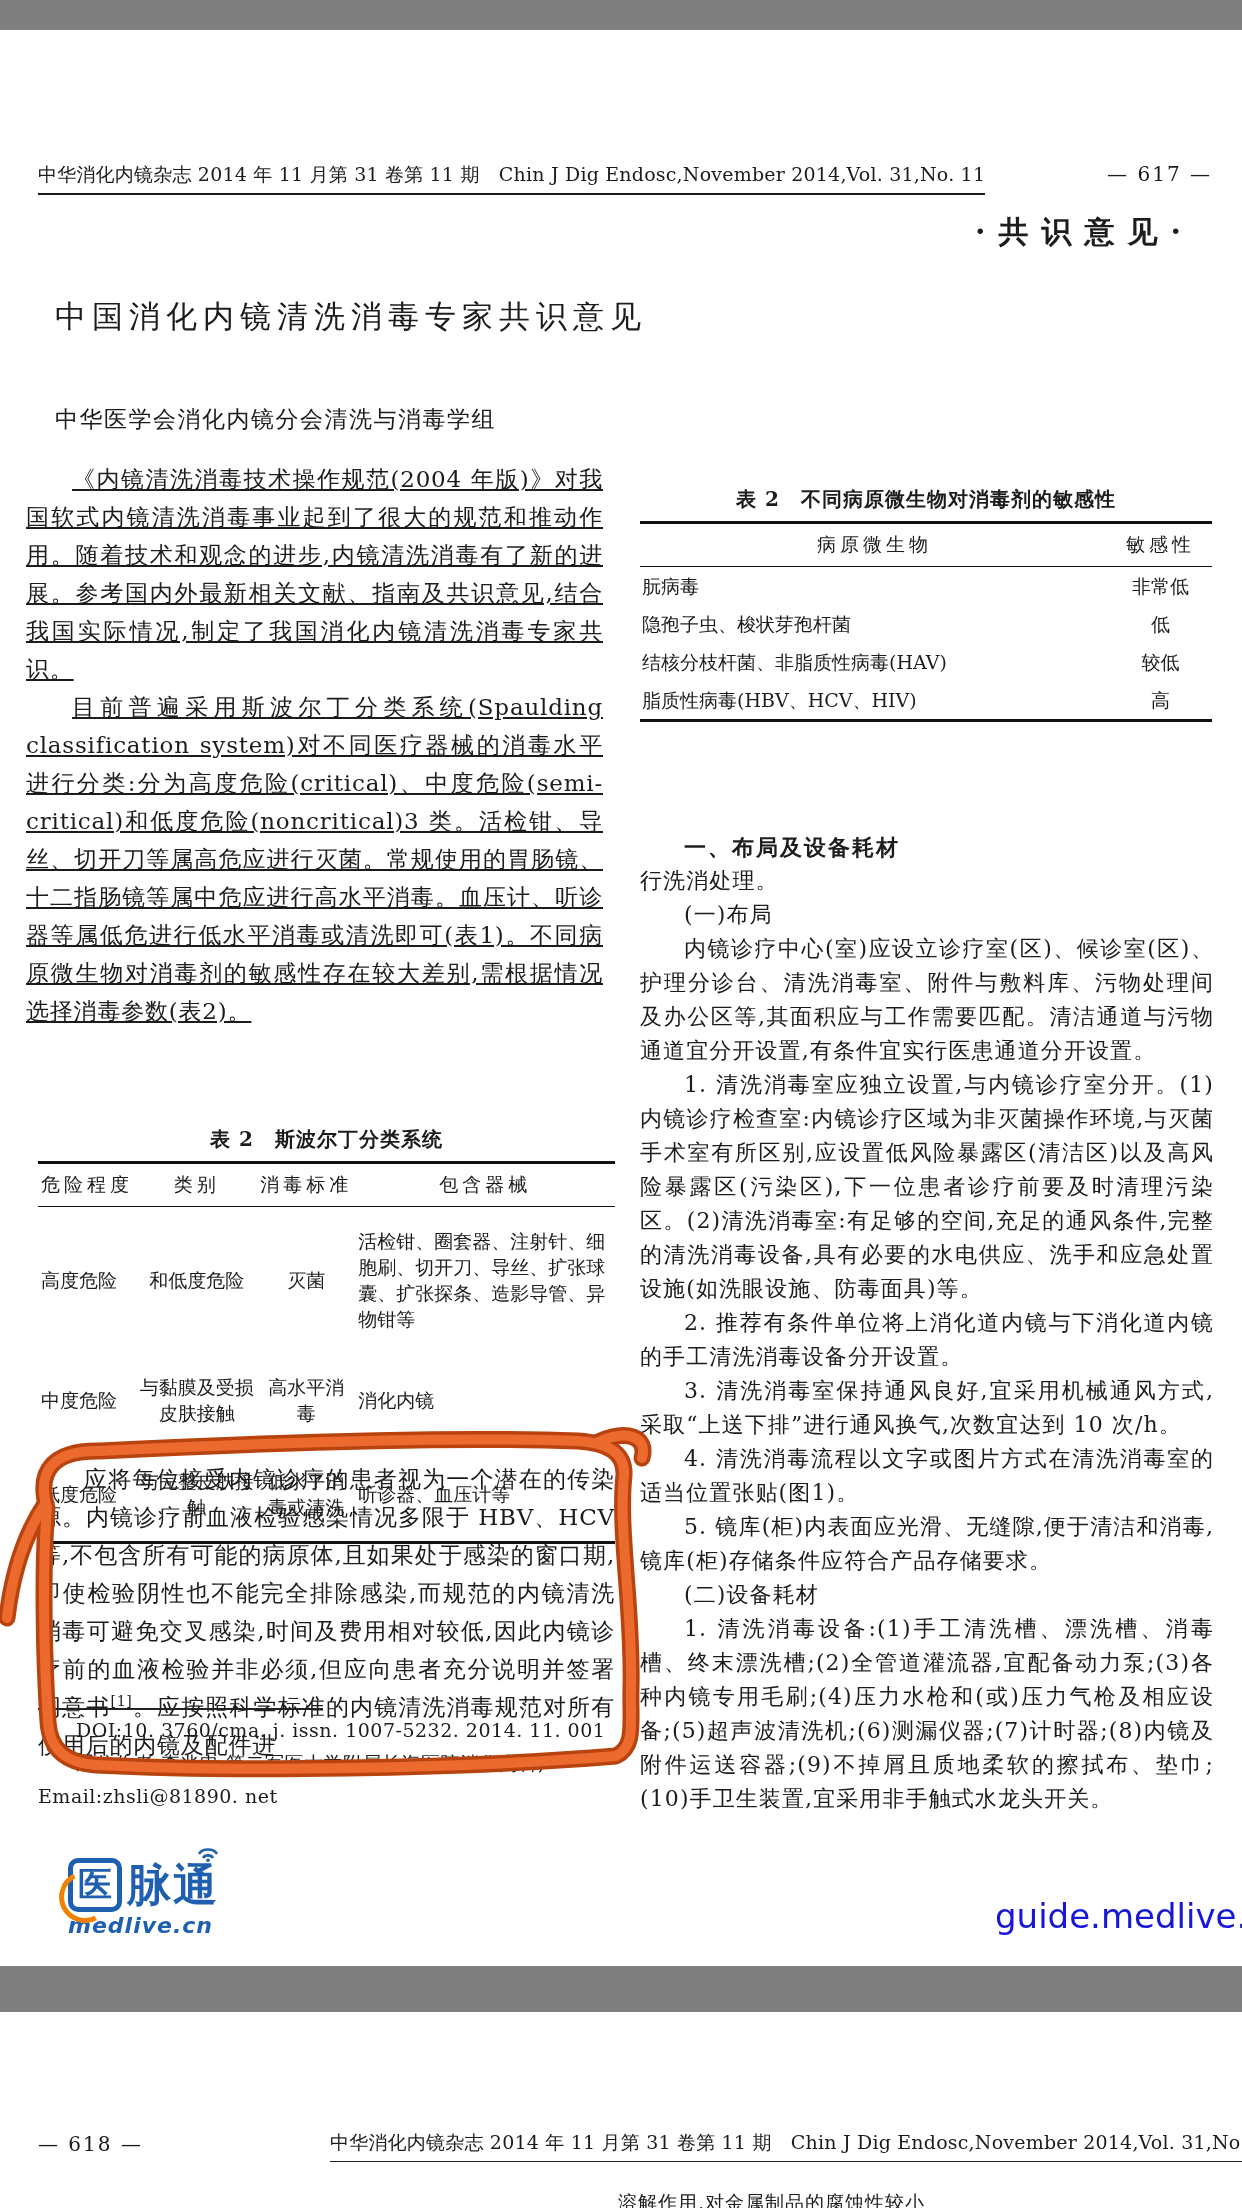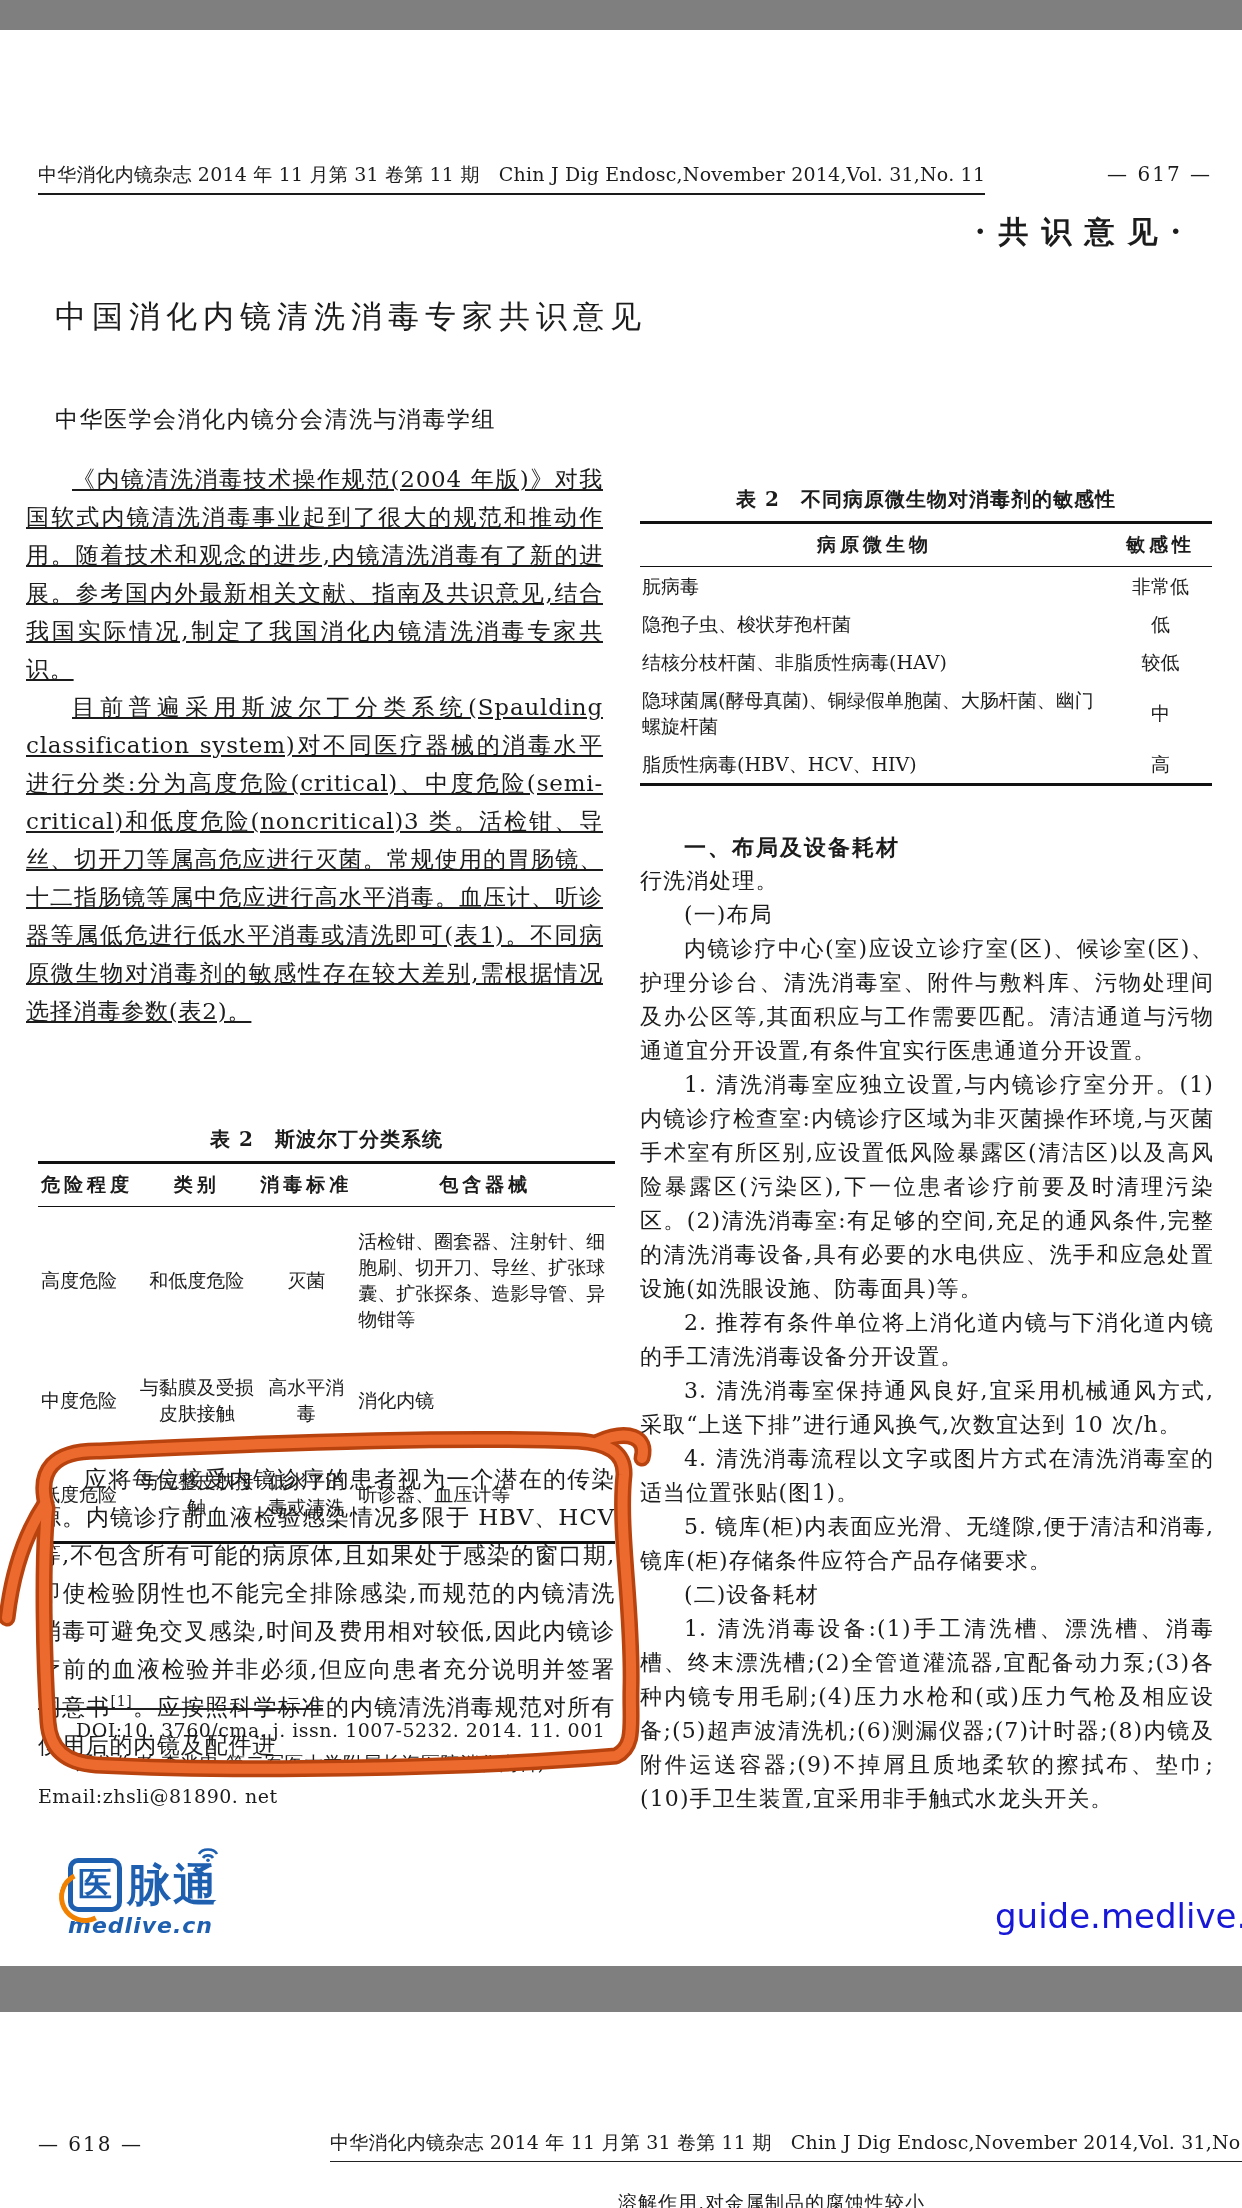--- a/index.html
+++ b/index.html
@@ -26,21 +26,21 @@
   .indent{text-indent:2em;}
   .rp{font-size:22px;line-height:34px;letter-spacing:1.1px;}
   .heading-bold{font-weight:bold;letter-spacing:2px;}
 
   
   .tblwrap{position:absolute;}
   #table1{left:38px;top:1126px;width:577px;}
   #table2{left:640px;top:486px;width:572px;}
   .tbl-caption{text-align:center;font-weight:bold;font-size:20px;margin:0 0 8px 0;letter-spacing:1px;}
   table{width:100%;border-collapse:collapse;font-size:19px;border-top:3px solid #111;border-bottom:3px solid #111;}
-  thead th{font-weight:bold;padding:8px 2px;border-bottom:1.5px solid #111;letter-spacing:4px;}
+  thead th{font-weight:normal;padding:8px 2px;border-bottom:1.5px solid #111;letter-spacing:4px;}
   td{vertical-align:middle;line-height:26px;}
   #table1 td{padding:21px 3px;}
   #table2 td{padding:6px 2px;}
   .t1c0{width:17%;text-align:left;}
   .t1c1{width:21%;text-align:center;}
   .t1c2{width:17%;text-align:center;}
   .t1c3{width:45%;text-align:left;}
   .t2c0{width:82%;text-align:left;}
   .t2c1{width:18%;text-align:center;}
 
@@ -151,24 +151,20 @@
           <td class="t2c0">朊病毒</td>
           <td class="t2c1">非常低</td>
         </tr>
         <tr>
           <td class="t2c0">隐孢子虫、梭状芽孢杆菌</td>
           <td class="t2c1">低</td>
         </tr>
         <tr>
           <td class="t2c0">结核分枝杆菌、非脂质性病毒(HAV)</td>
           <td class="t2c1">较低</td>
-        </tr>
-        <tr>
-          <td class="t2c0">隐球菌属(酵母真菌)、铜绿假单胞菌、大肠杆菌、幽门螺旋杆菌</td>
-          <td class="t2c1">中</td>
         </tr>
         <tr>
           <td class="t2c0">脂质性病毒(HBV、HCV、HIV)</td>
           <td class="t2c1">高</td>
         </tr>
       </tbody>
   </table>
 </div>
 
 <div id="rightcol" class="col">

